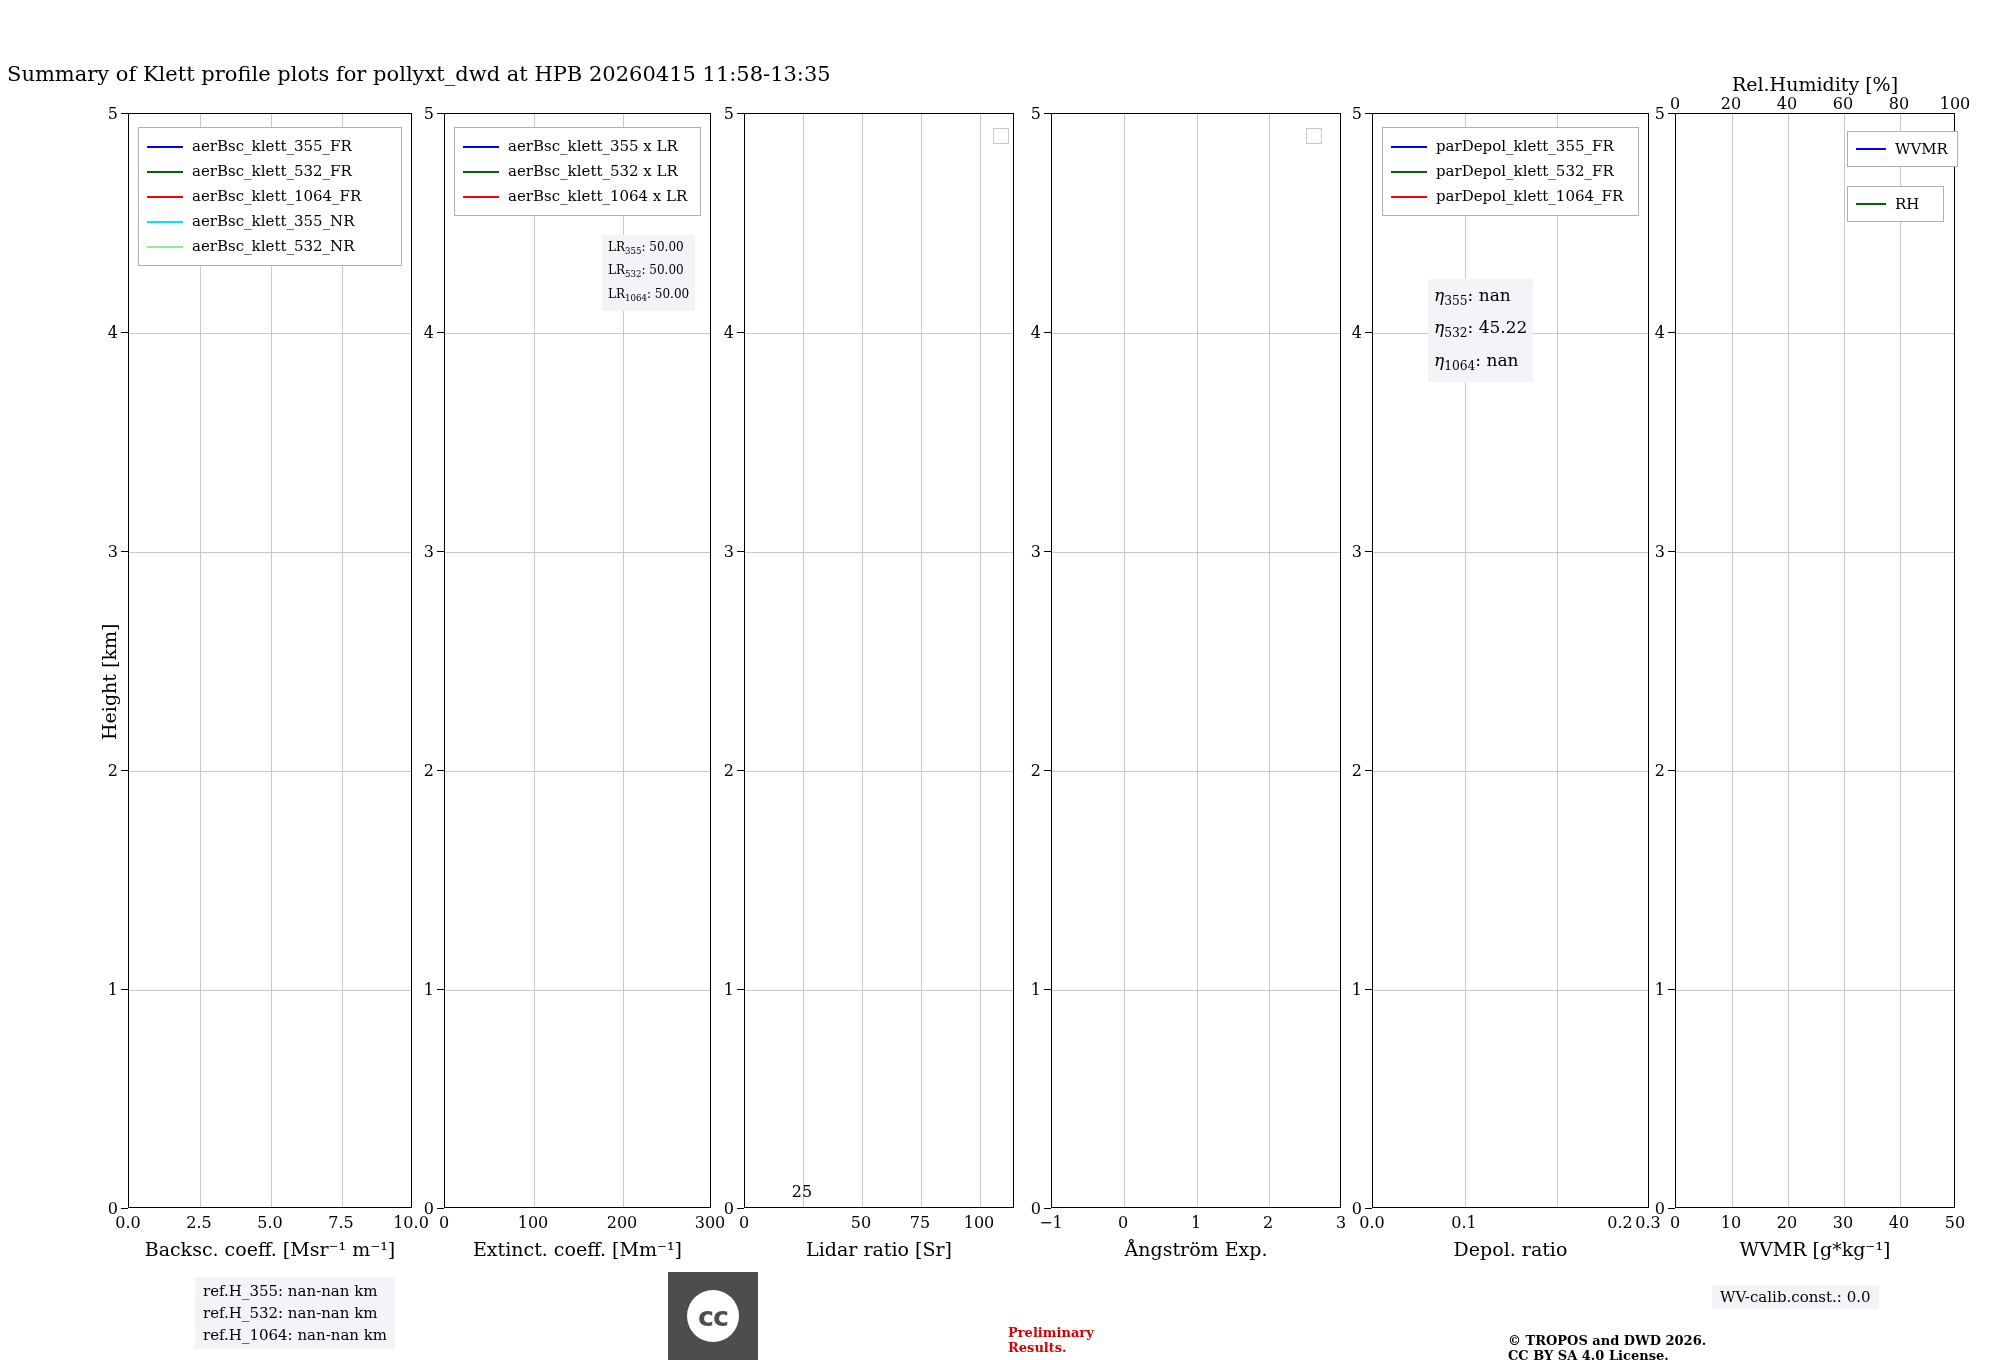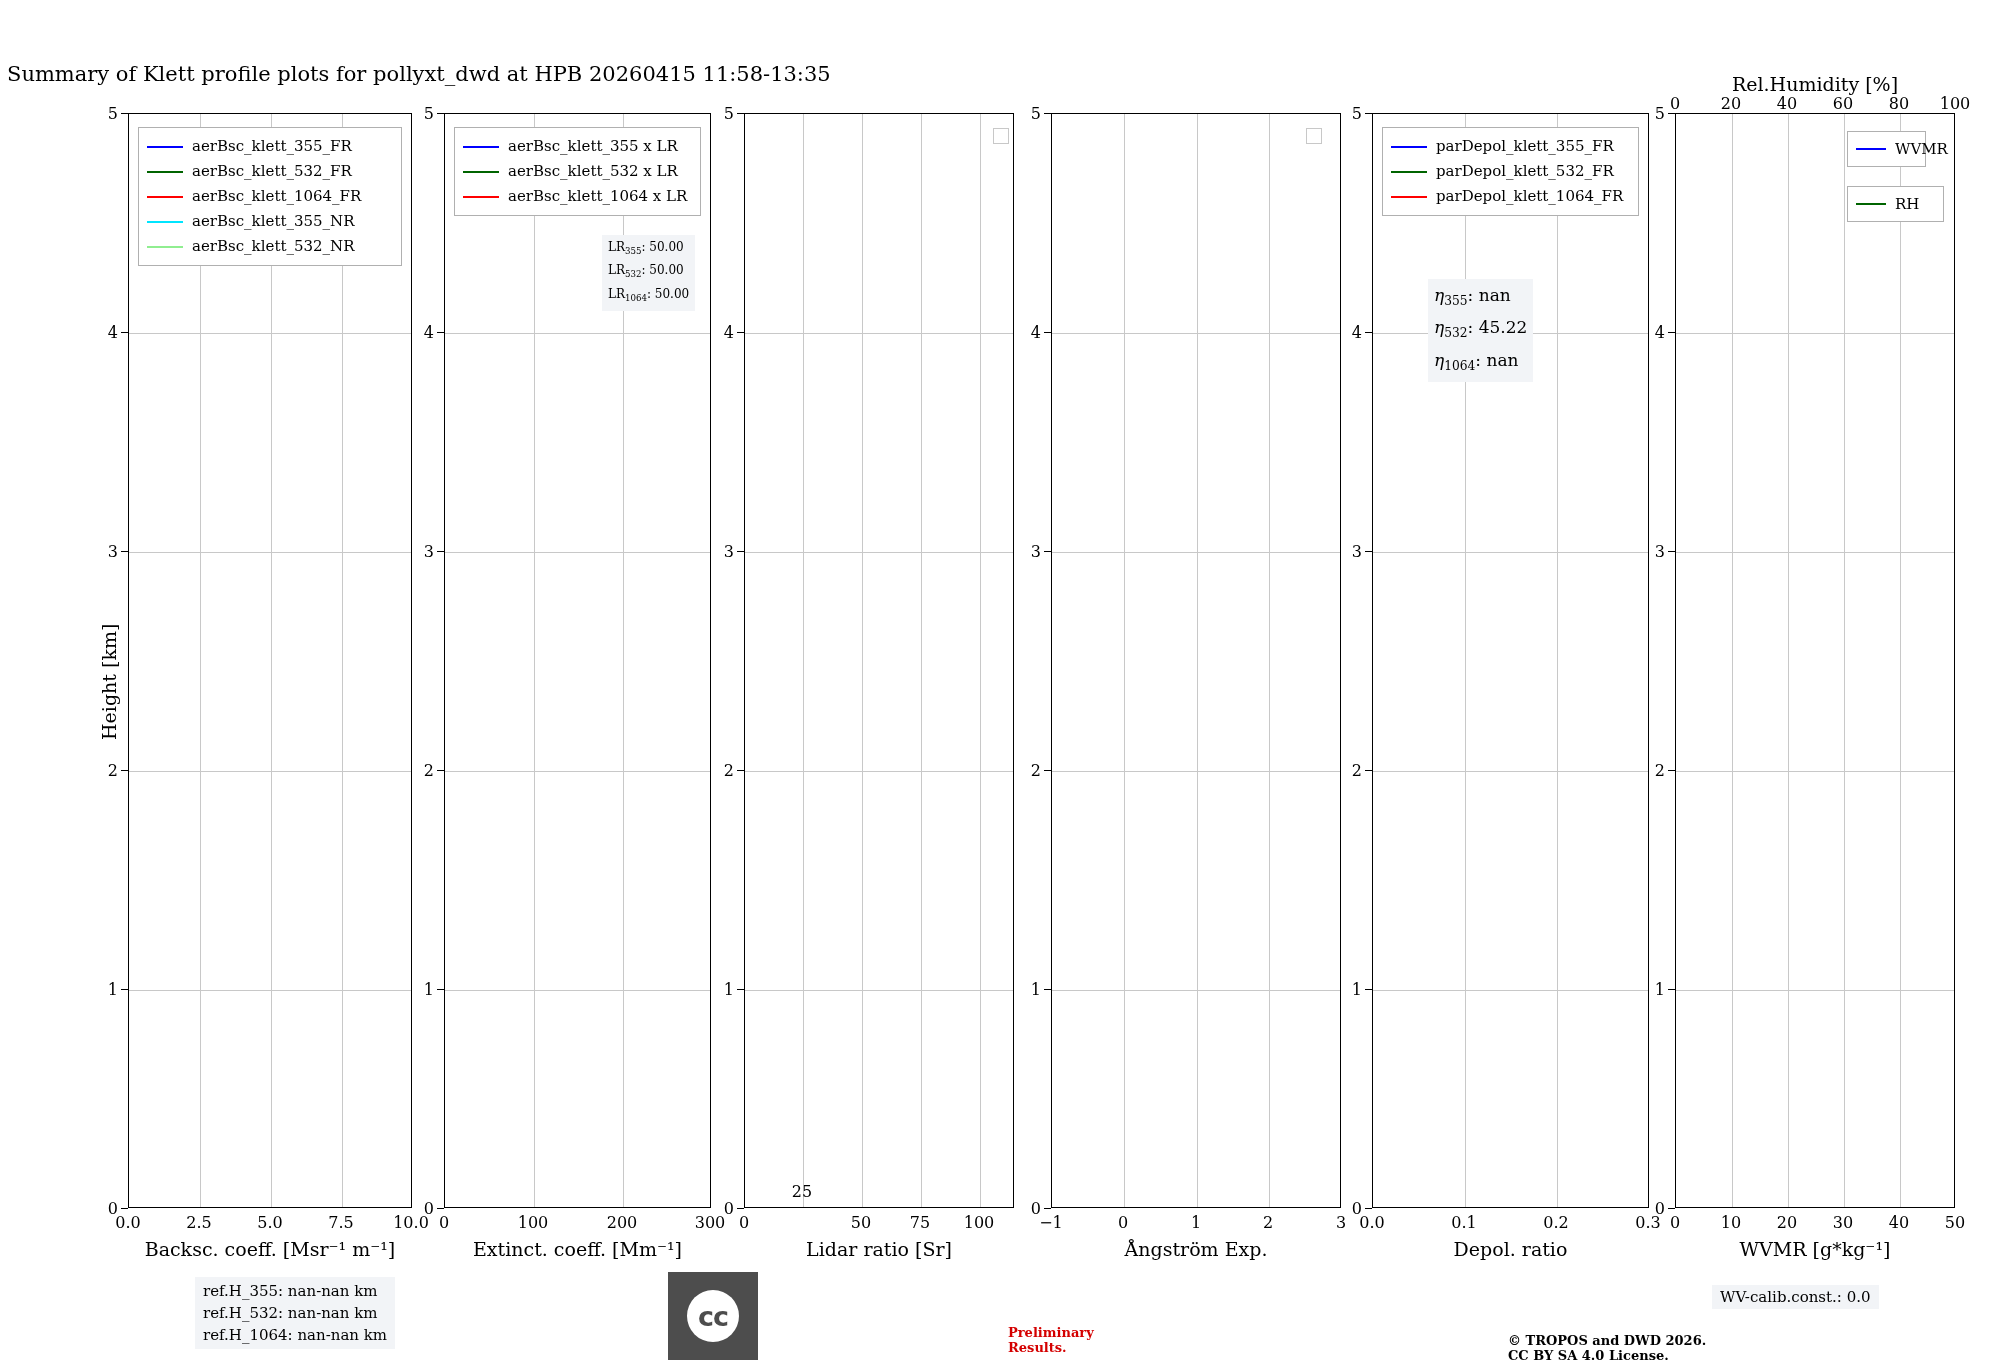--- a/index.html
+++ b/index.html
@@ -418,21 +418,21 @@
 <div class="ytick" style="left:1332px; top:332px; width:30px;">4</div>
 <div class="ytick" style="left:1332px; top:113px; width:30px;">5</div>
 <div class="ytickmark" style="left:1365px; top:1208px;"></div>
 <div class="ytickmark" style="left:1365px; top:989px;"></div>
 <div class="ytickmark" style="left:1365px; top:770px;"></div>
 <div class="ytickmark" style="left:1365px; top:551px;"></div>
 <div class="ytickmark" style="left:1365px; top:332px;"></div>
 <div class="ytickmark" style="left:1365px; top:113px;"></div>
 <div class="xtick" style="left:1372px; top:1213px;">0.0</div>
 <div class="xtick" style="left:1464px; top:1213px;">0.1</div>
-<div class="xtick" style="left:1556px; top:1213px;text-align:right;">0.2</div>
+<div class="xtick" style="left:1620px; top:1213px;text-align:right;">0.2</div>
 <div class="xtick" style="left:1648px; top:1213px;">0.3</div>
 <div class="xlabel" style="left:1372px; top:1238px; width:277px;">Depol. ratio</div>
 <div class="legend" style="left:1382px; top:127px; width:257px;">
   <div class="legend-row">
       <span class="legend-line" style="border-color:#0000ff;"></span>
       <span class="legend-label">parDepol_klett_355_FR</span>
     </div>
   <div class="legend-row">
       <span class="legend-line" style="border-color:#006400;"></span>
       <span class="legend-label">parDepol_klett_532_FR</span>
@@ -480,21 +480,21 @@
 <div class="xtick" style="left:1955px; top:1213px;">50</div>
 <div class="xlabel" style="left:1675px; top:1238px; width:280px;">WVMR [g*kg⁻¹]</div>
 
 <div class="toplabel" style="left:1675px; top:73px; width:280px;">Rel.Humidity [%]</div>
 <div class="xtick" style="left:1675px; top:94px;">0</div>
 <div class="xtick" style="left:1731px; top:94px;">20</div>
 <div class="xtick" style="left:1787px; top:94px;">40</div>
 <div class="xtick" style="left:1843px; top:94px;">60</div>
 <div class="xtick" style="left:1899px; top:94px;">80</div>
 <div class="xtick" style="left:1955px; top:94px;">100</div>
-<div class="legend" style="left:1847px; top:131px; width:79px; line-height:22px;">
+<div class="legend" style="left:1847px; top:131px; width:111px; line-height:22px;">
   <div class="legend-row">
       <span class="legend-line" style="border-color:#0000ff; width:30px;"></span>
       <span class="legend-label">WVMR</span>
     </div>
 </div>
 <div class="legend" style="left:1847px; top:186px; width:97px; line-height:22px;">
   <div class="legend-row">
       <span class="legend-line" style="border-color:#006400; width:30px;"></span>
       <span class="legend-label">RH</span>
     </div>

